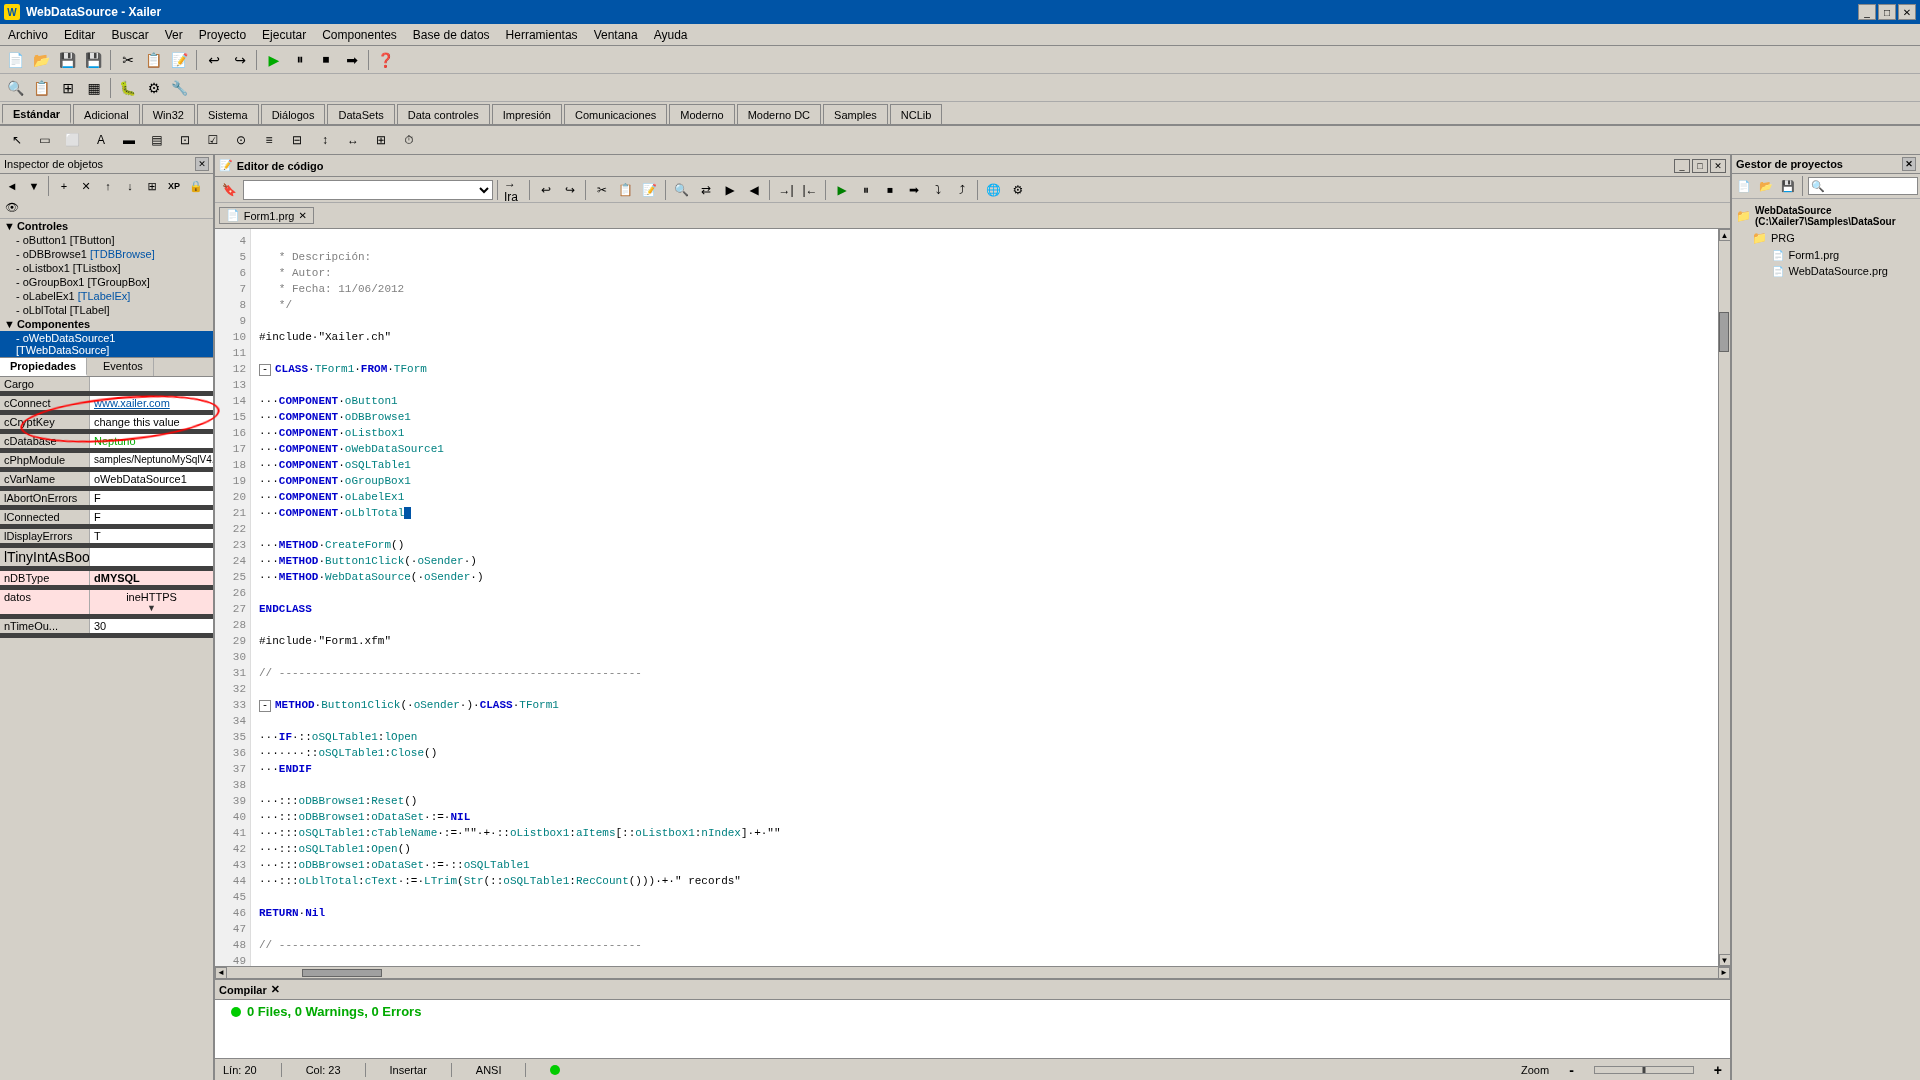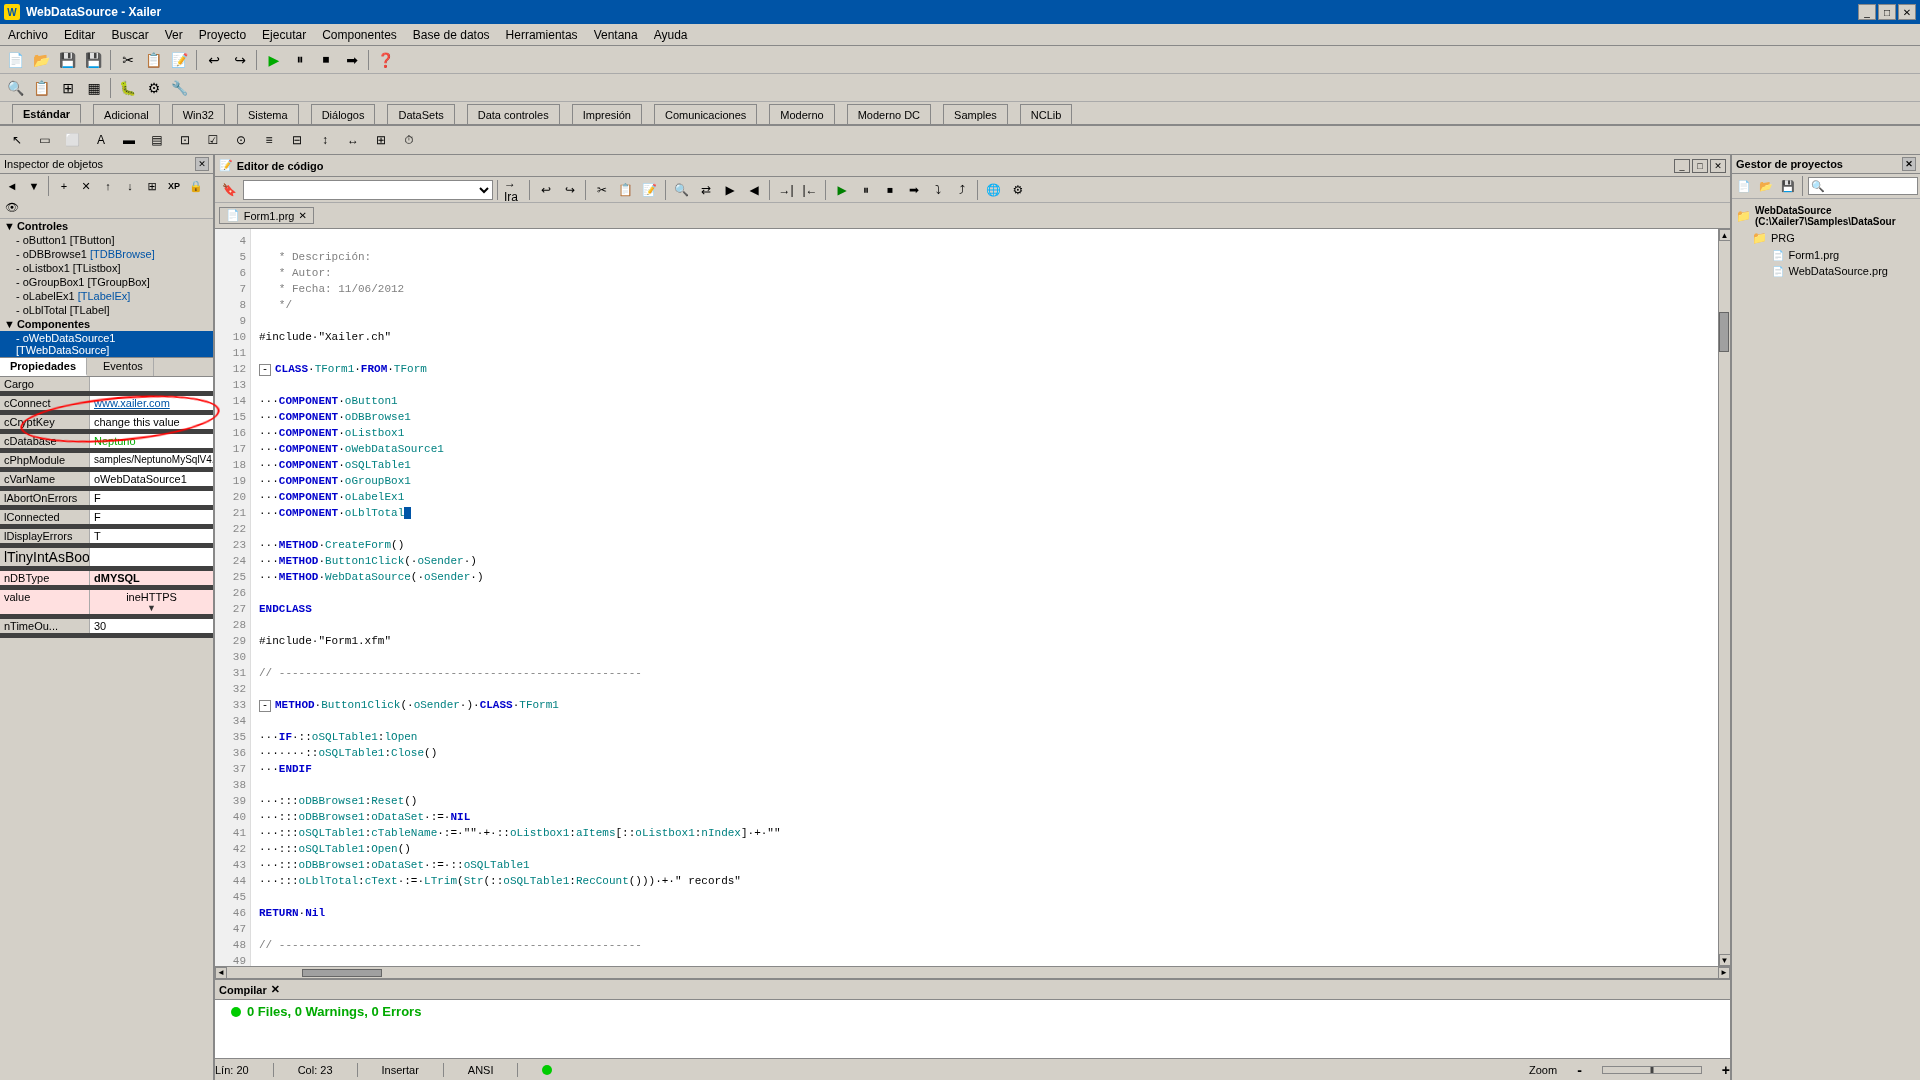--- a/index.html
+++ b/index.html
@@ -16,21 +16,21 @@
     .menu-bar { background: #d4d0c8; height: 22px; display: flex; align-items: center; border-bottom: 1px solid #888; }
     .menu-item { padding: 2px 8px; font-size: 12px; cursor: pointer; }
     
     
     .toolbar-row { background: #d4d0c8; height: 28px; display: flex; align-items: center; padding: 2px 4px; border-bottom: 1px solid #aaa; gap: 2px; }
     .tb-btn { width: 24px; height: 22px; background: #d4d0c8; border: 1px solid transparent; cursor: pointer; display: flex; align-items: center; justify-content: center; font-size: 14px; }
     .tb-sep { width: 2px; height: 20px; border-left: 1px solid #888; margin: 0 2px; }
     
     
     .comp-tabs { background: #d4d0c8; height: 24px; display: flex; align-items: flex-end; padding: 0 2px; border-bottom: 2px solid #888; }
-    .comp-tab { padding: 2px 10px; font-size: 11px; cursor: pointer; border: 1px solid #888; border-bottom: none; background: #d4d0c8; margin-right: 2px; height: 20px; display: flex; align-items: center; margin-left: 10px; }
+    .comp-tab { padding: 2px 10px; font-size: 11px; cursor: pointer; border: 1px solid #888; border-bottom: none; background: #d4d0c8; margin-right: 2px; height: 20px; display: flex; align-items: center; }
     .comp-tab.active { background: #d4d0c8; font-weight: bold; border-bottom: 2px solid #d4d0c8; }
     .comp-tab-bar-row { background: #d4d0c8; padding: 2px 4px; border-bottom: 1px solid #888; display: flex; gap: 2px; flex-wrap: wrap; }
     .comp-icon-btn { width: 26px; height: 24px; background: #d4d0c8; border: 1px solid transparent; cursor: pointer; display: flex; align-items: center; justify-content: center; font-size: 12px; }
     
     
     .left-panel { width: 215px; background: #d4d0c8; border-right: 2px solid #888; display: flex; flex-direction: column; }
     .panel-header { background: #d4d0c8; border-bottom: 1px solid #888; padding: 2px 4px; font-size: 11px; display: flex; align-items: center; justify-content: space-between; font-weight: normal; }
     .panel-close { width: 14px; height: 14px; background: #c0c0c0; border: 1px solid #888; font-size: 9px; cursor: pointer; display: flex; align-items: center; justify-content: center; }
     .inspector-toolbar { display: flex; align-items: center; padding: 2px; border-bottom: 1px solid #aaa; gap: 2px; flex-wrap: wrap; }
     .insp-btn { width: 20px; height: 18px; background: #d4d0c8; border: 1px solid transparent; cursor: pointer; display: flex; align-items: center; justify-content: center; font-size: 11px; }
@@ -68,21 +68,21 @@
     .line-numbers { width: 36px; background: #f0f0f0; border-right: 1px solid #ddd; padding: 4px 0; text-align: right; font-family: 'Courier New', monospace; font-size: 11px; color: #888; flex-shrink: 0; }
     .line-num { padding: 0 4px; height: 16px; line-height: 16px; }
     .code-content { flex: 1; padding: 4px 8px; font-family: 'Courier New', monospace; font-size: 11px; line-height: 16px; white-space: pre; color: #000; }
     .kw-blue { color: #0000cc; font-weight: bold; }
     .kw-teal { color: #008080; }
     .kw-comment { color: #808080; }
     .minus-box { display: inline-block; width: 12px; height: 12px; border: 1px solid #888; background: #fff; text-align: center; line-height: 10px; font-size: 10px; cursor: pointer; margin-right: 4px; color: #000; }
     .caret-pos { background: #0054a6; color: #fff; display: inline; }
     
     
-    .status-bar { height: 22px; background: #d4d0c8; border-top: 1px solid #888; display: flex; align-items: center; padding: 0 0; gap: 20px; font-size: 11px; }
+    .status-bar { height: 22px; background: #d4d0c8; border-top: 1px solid #888; display: flex; align-items: center; padding: 0 8px; gap: 20px; font-size: 11px; }
     .status-sep { border-left: 1px solid #888; height: 14px; margin: 0 4px; }
     .status-green-dot { width: 10px; height: 10px; background: #00cc00; border-radius: 50%; display: inline-block; }
     
     
     .compile-panel { height: 80px; background: #fff; border-top: 2px solid #888; }
     .compile-header { background: #d4d0c8; height: 20px; display: flex; align-items: center; padding: 0 4px; border-bottom: 1px solid #888; gap: 4px; font-size: 11px; font-weight: bold; }
     .compile-content { padding: 4px 16px; font-size: 11px; }
     .compile-ok { color: #00aa00; font-weight: bold; font-size: 13px; }
     
     
@@ -320,21 +320,21 @@
         </div>
         <div class="prop-row">
           <div class="prop-name" style="font-size:14px;">lTinyIntAsBoolea...</div>
           <div class="prop-value"></div>
         </div>
         <div class="prop-row" style="background: #ffe0e0; position:relative;">
           <div class="prop-name" style="background:#ffe0e0;">nDBType</div>
           <div class="prop-value" style="background:#ffe0e0; font-weight:bold;">dMYSQL</div>
         </div>
         <div class="prop-row" style="background: #ffe0e0; position:relative;">
-          <div class="prop-name" style="background:#ffe0e0;">value</div>
+          <div class="prop-name" style="background:#ffe0e0;">datos</div>
           <div class="prop-value editable-select" style="background:#ffe0e0;flex-direction:column;">
             <span>ineHTTPS</span>
             <span class="select-arrow">▼</span>
           </div>
         </div>
         <div class="prop-row">
           <div class="prop-name">nTimeOu...</div>
           <div class="prop-value">30</div>
         </div>
       </div>

